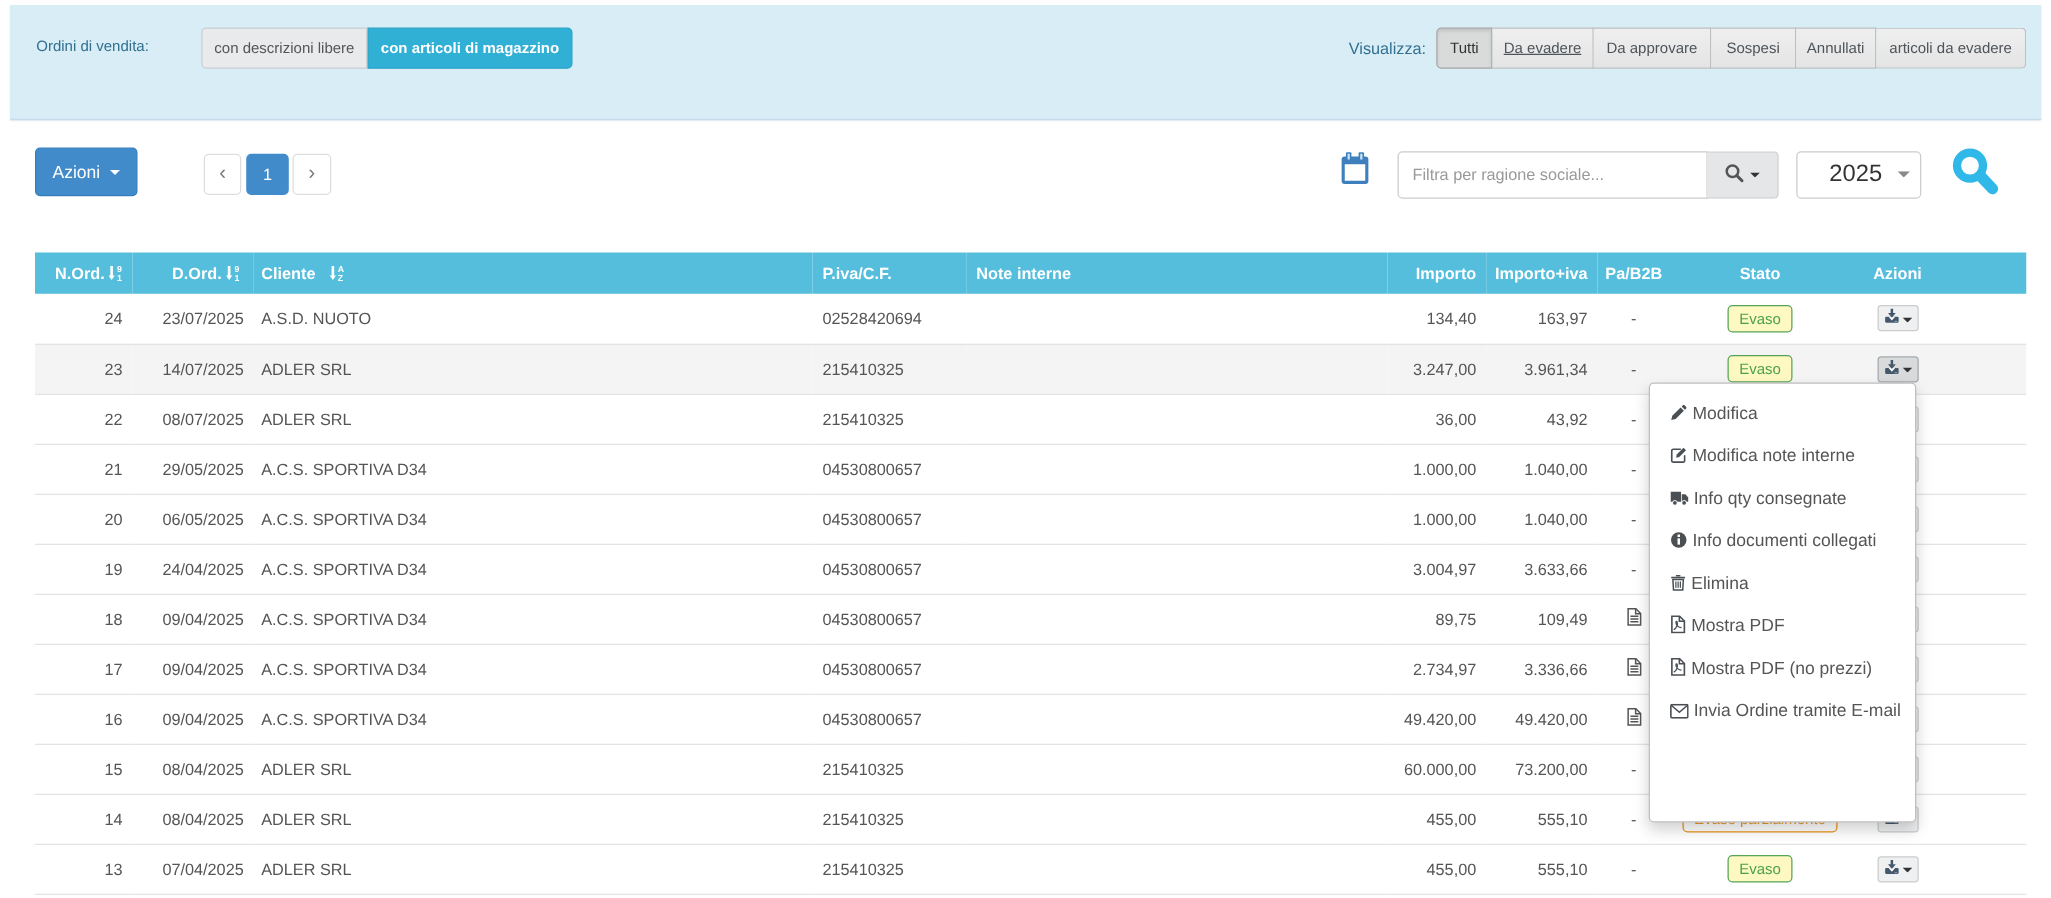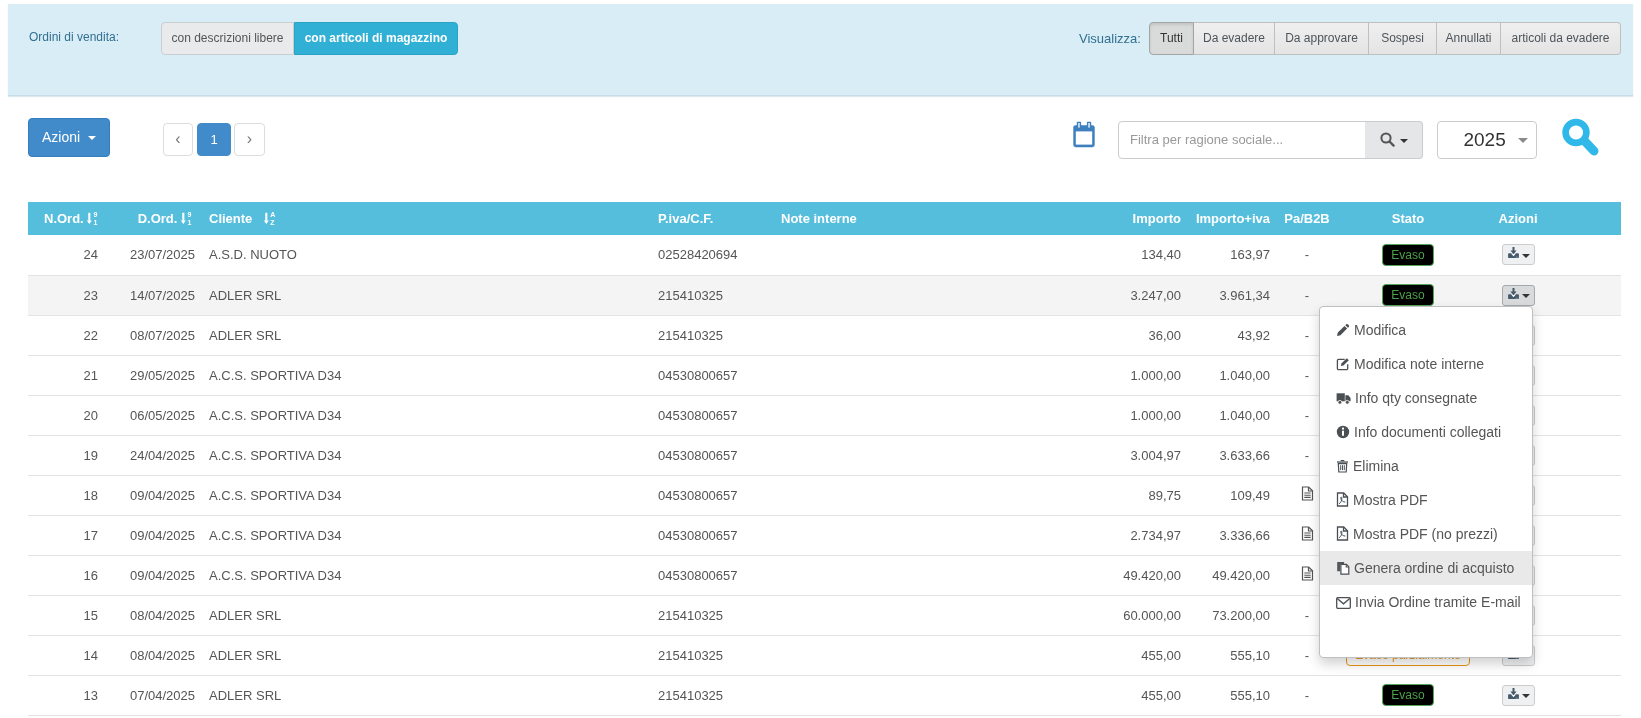--- a/index.html
+++ b/index.html
@@ -47,21 +47,21 @@
 th.c2 { padding-right:9px; }
 .c3 { text-align:left; padding-left:6px; }
 .c4 { text-align:left; padding-left:8px; }
 .c5 { text-align:left; padding-left:8px; }
 .c6 { text-align:right; padding-right:8px; }
 .c7 { text-align:right; padding-right:8px; }
 .c8 { text-align:center;margin-left:48px; }
 .c9 { text-align:center; }
 .c10 { text-align:center; }
 
-.badge-g { display:inline-block; border:1px solid #56a456; color:#4ba04b; border-radius:4px; font-size:12px; line-height:20px; padding:0 8px; background:#000000; }
+.badge-g { display:inline-block; border:1px solid #56a456; color:#4ba04b; border-radius:4px; font-size:12px; line-height:20px; padding:0 8px; background:#fef9c3; }
 .badge-o { display:inline-block; border:1px solid #eb9316; color:#e89623; border-radius:4px; font-size:12px; line-height:20px; padding:0 8px; background:#fff; }
 .mini-btn { display:inline-block; width:33px; height:21px; background:#eef0f1; border:1px solid #ccc; border-radius:3px; text-align:center; vertical-align:middle; line-height:19px; }
 .mini-btn.open { background:#d9dadb; border-color:#a5a9ac; }
 .mini-btn .caret { border-top-color:#333; margin-left:2px; }
 
 
 .menu { left:1319px; top:306px; width:214px; height:352px; background:#fff; border:1px solid #bfbfbf; border-radius:4px; box-shadow:0 6px 12px rgba(0,0,0,.18); padding-top:6px; z-index:10; }
 .mi { height:34px; line-height:34px; padding-left:16px; font-size:14px; color:#555; white-space:nowrap; }
 .mi.hl { background:#e9e9e9; }
 .mi svg { vertical-align:-2px; margin-right:4px; }
@@ -71,21 +71,21 @@
 <div id="page">
   <div class="abs topbar"></div>
   <div class="abs tb-label">Ordini di vendita:</div>
   <div class="abs tg-group">
     <div class="tg-btn tg-left">con descrizioni libere</div>
     <div class="tg-btn tg-right">con articoli di magazzino</div>
   </div>
   <div class="abs vis-label">Visualizza:</div>
   <div class="abs vw-group">
     <div class="vw-btn first active" style="left:0;width:45px;">Tutti</div>
-    <div class="vw-btn" style="left:45px;width:81px;">Da evadere</div>
+    <div class="vw-btn" style="left:45px;width:81px;text-decoration:underline;">Da evadere</div>
     <div class="vw-btn" style="left:126px;width:94px;">Da approvare</div>
     <div class="vw-btn" style="left:220px;width:68px;">Sospesi</div>
     <div class="vw-btn" style="left:288px;width:64px;">Annullati</div>
     <div class="vw-btn last" style="left:352px;width:120px;">articoli da evadere</div>
   </div>
 
   <div class="abs btn-azioni">Azioni <span class="caret"></span></div>
   <div class="abs pg" style="left:163px;width:30px;">‹</div>
   <div class="abs pg active" style="left:197px;width:34px;">1</div>
   <div class="abs pg" style="left:234px;width:31px;">›</div>
@@ -413,23 +413,18 @@
     <div class="mi"><svg width="13" height="15" viewBox="0 0 13 15">
           <path d="M1.5 1h6.2L11.5 4.8V14h-10z" fill="none" stroke="#4a4f54" stroke-width="1.3"></path>
           <path d="M7.5 1v4h4" fill="none" stroke="#4a4f54" stroke-width="1.3"></path>
           <path d="M3 11.8c1-.6 2-1.7 2.5-3 .4-1 .6-2.6.2-3.4-.3-.6-1-.4-1 .3 0 1.2.8 2.7 1.8 3.5.8.6 1.9.9 2.8.8" fill="none" stroke="#4a4f54" stroke-width="1"></path>
         </svg>Mostra PDF</div>
     <div class="mi"><svg width="13" height="15" viewBox="0 0 13 15">
           <path d="M1.5 1h6.2L11.5 4.8V14h-10z" fill="none" stroke="#4a4f54" stroke-width="1.3"></path>
           <path d="M7.5 1v4h4" fill="none" stroke="#4a4f54" stroke-width="1.3"></path>
           <path d="M3 11.8c1-.6 2-1.7 2.5-3 .4-1 .6-2.6.2-3.4-.3-.6-1-.4-1 .3 0 1.2.8 2.7 1.8 3.5.8.6 1.9.9 2.8.8" fill="none" stroke="#4a4f54" stroke-width="1"></path>
         </svg>Mostra PDF (no prezzi)</div>
-    <div class="mi hl"><svg width="14" height="14" viewBox="0 0 14 14">
-          <path d="M1.2 0.9h6.9v2.2H4.3v7.2H1.2z" fill="#4a4f54" opacity="0.95"></path>
-          <path d="M4.9 3.4h5.6l2.3 2.3v7.4H4.9z" fill="#fff" stroke="#4a4f54" stroke-width="1.2"></path>
-          <path d="M10.2 3.6v2.4h2.4" fill="none" stroke="#4a4f54" stroke-width="1.1"></path>
-        </svg>Genera ordine di acquisto</div>
     <div class="mi"><svg width="15" height="12" viewBox="0 0 15 12">
           <rect x="0.7" y="0.7" width="13.6" height="10.6" rx="1" fill="none" stroke="#4a4f54" stroke-width="1.3"></rect>
           <path d="M1.2 1.4L7.5 6.8l6.3-5.4" fill="none" stroke="#4a4f54" stroke-width="1.3"></path>
         </svg>Invia Ordine tramite E-mail</div>
   </div>
 </div>
 
 </body></html>

